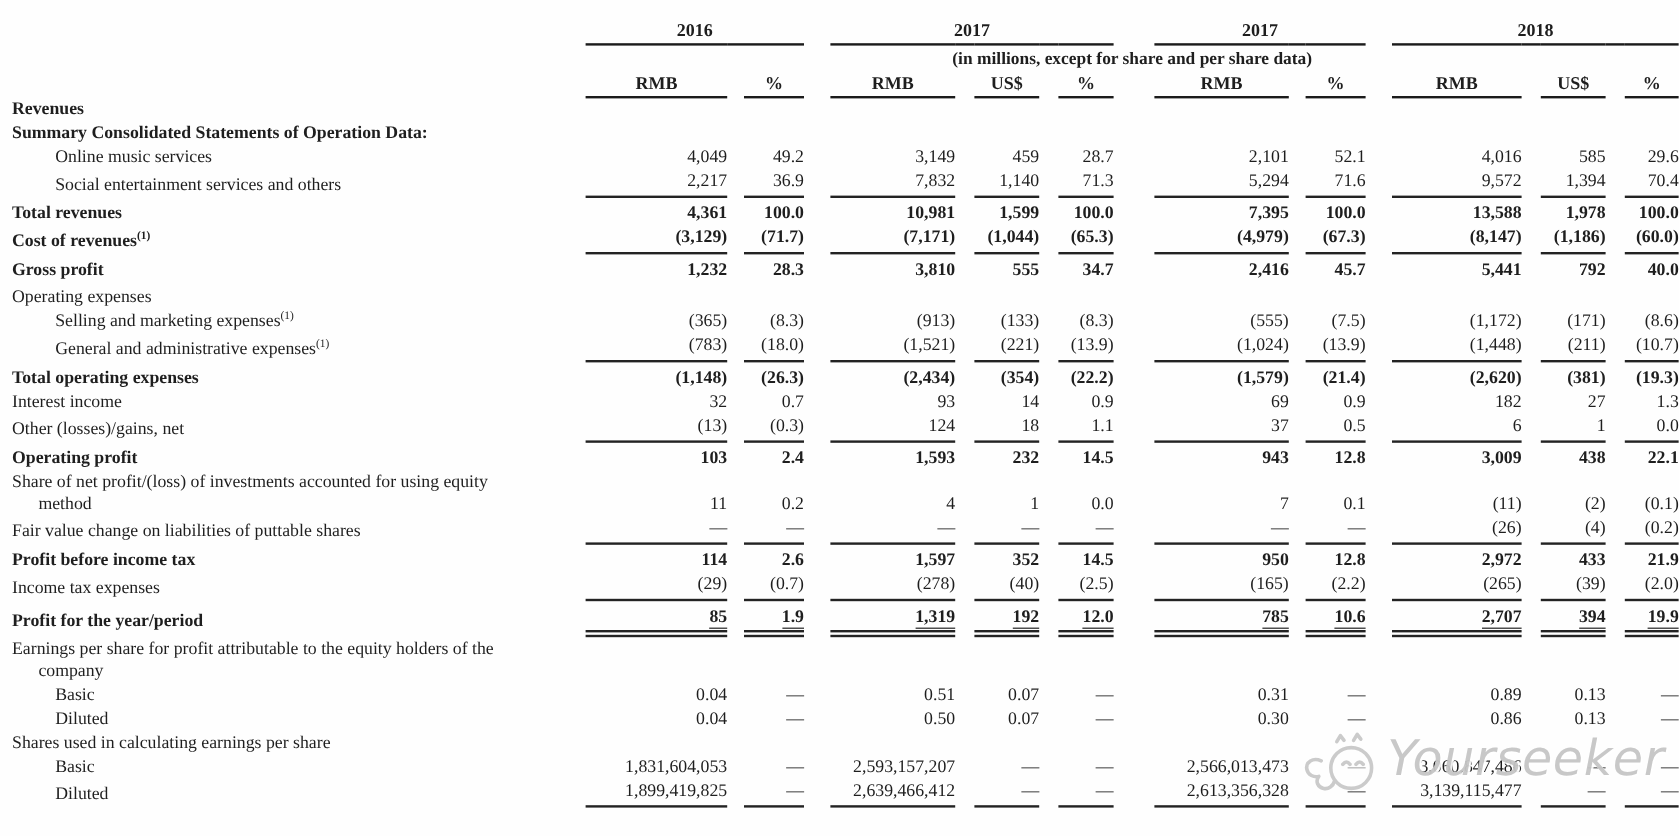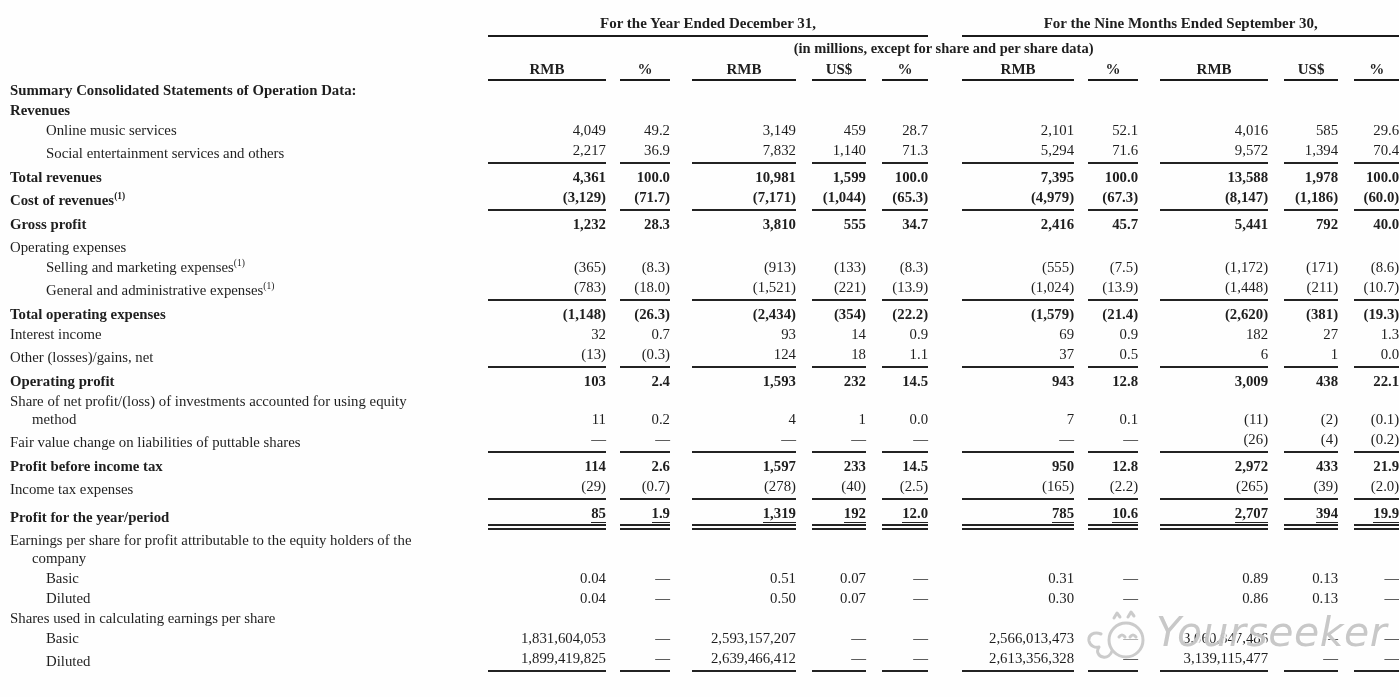--- a/index.html
+++ b/index.html
@@ -77,23 +77,27 @@
         <col style="width:22px">
         <col style="width:108px">
       <col style="width:16px">
         <col style="width:54px">
         <col style="width:16px">
         <col style="width:45px">
     </colgroup>
     <thead>
       <tr>
         <td class="lbl"></td>
-        <th class="gh" colspan="9">For the Year Ended December 31,</th>
-        <td></td>
-        <th class="gh" colspan="9">For the Nine Months Ended September 30,</th>
+        <th class="yh" colspan="3">2016</th>
+        <td></td>
+        <th class="yh" colspan="5">2017</th>
+        <td></td>
+        <th class="yh" colspan="3">2017</th>
+        <td></td>
+        <th class="yh" colspan="5">2018</th>
       </tr>
       <tr>
         <td class="lbl"></td>
         <td class="note" colspan="19">(in millions, except for share and per share data)</td>
       </tr>
       <tr>
         <td class="lbl"></td>
         <th class="ch">RMB</th>
         <td></td>
         <th class="ch">%</th>
@@ -110,43 +114,43 @@
         <td></td>
         <th class="ch">RMB</th>
         <td></td>
         <th class="ch">US$</th>
         <td></td>
         <th class="ch">%</th>
       </tr>
     </thead>
     <tbody>
         <tr class="body">
+          <td class="lbl hang b">Revenues</td>
+          <td class="v"></td>
+          <td></td>
+          <td class="v"></td>
+          <td></td>
+          <td class="v"></td>
+          <td></td>
+          <td class="v"></td>
+          <td></td>
+          <td class="v"></td>
+          <td></td>
+          <td class="v"></td>
+          <td></td>
+          <td class="v"></td>
+          <td></td>
+          <td class="v"></td>
+          <td></td>
+          <td class="v"></td>
+          <td></td>
+          <td class="v"></td>
+        </tr>
+        <tr class="body">
           <td class="lbl hang b">Summary Consolidated Statements of Operation Data:</td>
-          <td class="v"></td>
-          <td></td>
-          <td class="v"></td>
-          <td></td>
-          <td class="v"></td>
-          <td></td>
-          <td class="v"></td>
-          <td></td>
-          <td class="v"></td>
-          <td></td>
-          <td class="v"></td>
-          <td></td>
-          <td class="v"></td>
-          <td></td>
-          <td class="v"></td>
-          <td></td>
-          <td class="v"></td>
-          <td></td>
-          <td class="v"></td>
-        </tr>
-        <tr class="body">
-          <td class="lbl hang b">Revenues</td>
           <td class="v"></td>
           <td></td>
           <td class="v"></td>
           <td></td>
           <td class="v"></td>
           <td></td>
           <td class="v"></td>
           <td></td>
           <td class="v"></td>
           <td></td>
@@ -470,21 +474,21 @@
           <td class="v rs">(0.2)</td>
         </tr>
         <tr class="body pt">
           <td class="lbl hang b">Profit before income tax</td>
           <td class="v b">114</td>
           <td></td>
           <td class="v b">2.6</td>
           <td></td>
           <td class="v b">1,597</td>
           <td></td>
-          <td class="v b">233</td>
+          <td class="v b">352</td>
           <td></td>
           <td class="v b">14.5</td>
           <td></td>
           <td class="v b">950</td>
           <td></td>
           <td class="v b">12.8</td>
           <td></td>
           <td class="v b">2,972</td>
           <td></td>
           <td class="v b">433</td>

